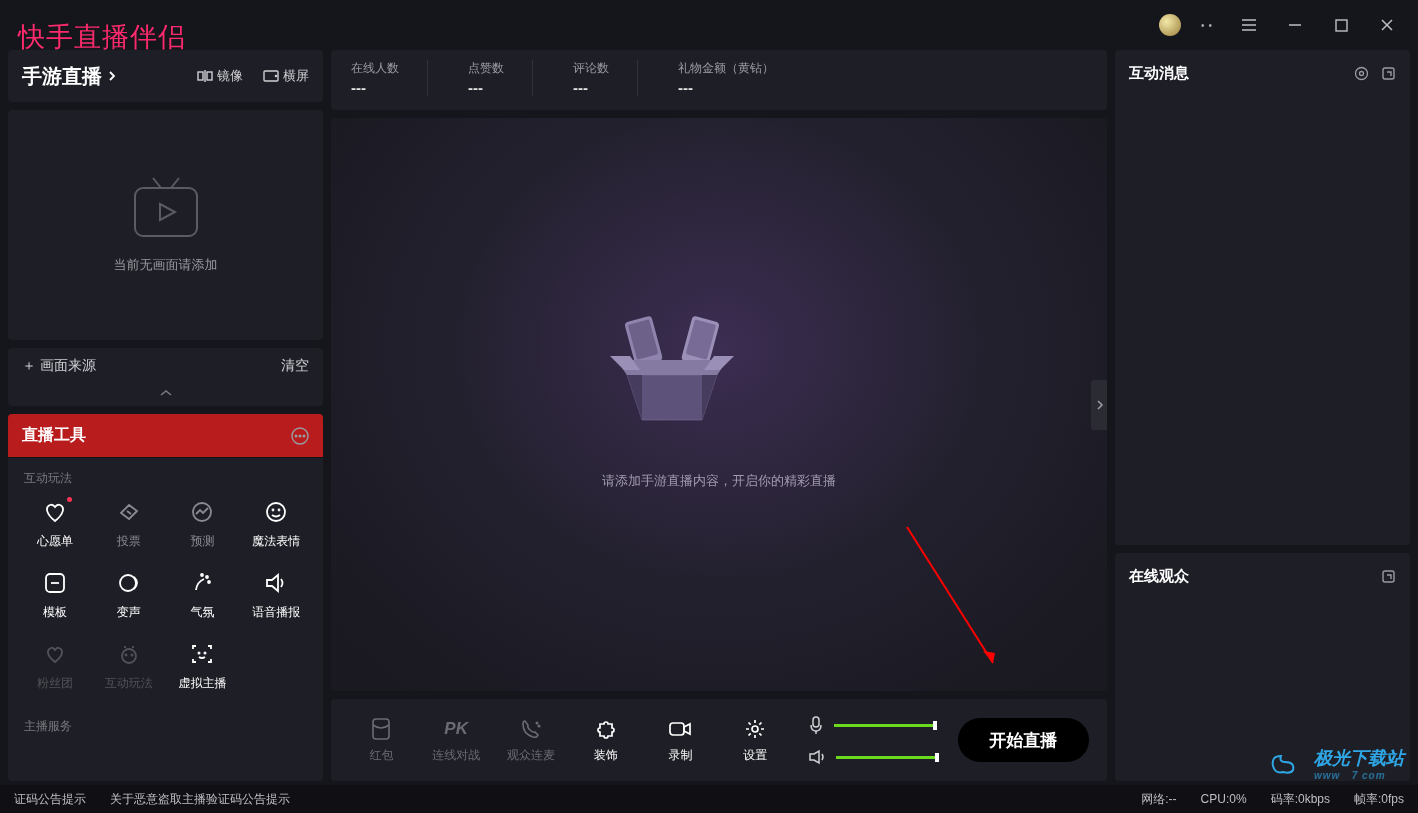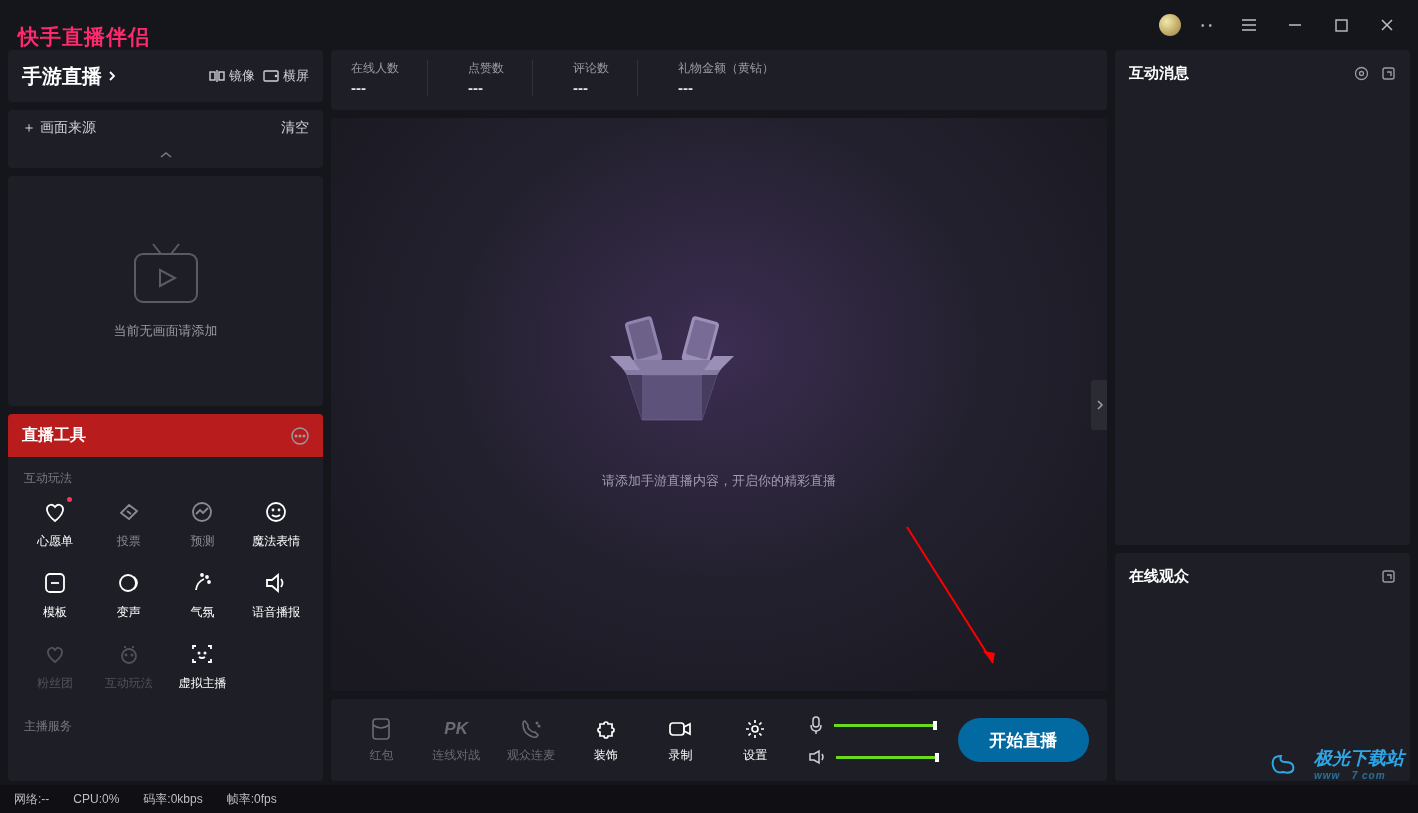--- a/index.html
+++ b/index.html
@@ -1,38 +1,38 @@
 <!DOCTYPE html>
 <html><head>
 <meta charset="utf-8">
 <style>
 * { margin: 0; padding: 0; box-sizing: border-box; font-family: "Microsoft YaHei", "PingFang SC", sans-serif; }
 body { background: #15161b; color: #e5e5e5; width: 1418px; height: 813px; overflow: hidden; display: flex; flex-direction: column; }
 
 
 .titlebar { height: 50px; display: flex; align-items: center; justify-content: space-between; padding: 0 18px; }
-.app-title { color: #ff2a6d; font-size: 21px; font-weight: 700; letter-spacing: 1px; margin-top: 24px; }
+.app-title { color: #ff2a6d; font-size: 27px; font-weight: 400; letter-spacing: 1px; margin-top: 24px; }
 .titlebar-right { display: flex; align-items: center; gap: 20px; }
 .avatar { width: 22px; height: 22px; border-radius: 50%; background: radial-gradient(circle at 35% 35%, #f3e9a8, #9a7d3b); }
 .dots { color: #aaa; font-size: 10px; letter-spacing: 4px; }
 .win-btn { color: #bfbfc4; cursor: pointer; display: inline-flex; width: 26px; justify-content: center; }
 svg { display: block; }
 
 
 .main { display: flex; flex: 1; gap: 8px; padding: 0 8px 4px 8px; min-height: 0; }
 .left-col { width: 315px; display: flex; flex-direction: column; gap: 8px; }
 .center-col { flex: 1; display: flex; flex-direction: column; gap: 8px; min-width: 0; }
 .right-col { width: 295px; display: flex; flex-direction: column; gap: 8px; }
 
 .panel { background: #1e1f26; border-radius: 4px; }
 
 
 .mode-bar { height: 52px; display: flex; align-items: center; justify-content: space-between; padding: 0 14px; }
 .mode-main { color: #fff; font-size: 20px; font-weight: 600; display: flex; align-items: center; gap: 6px; }
-.mode-sub { display: flex; gap: 8px; align-items: flex-start; }
+.mode-sub { display: flex; gap: 20px; align-items: flex-start; }
 .mode-item { color: #cfcfd4; font-size: 13px; display: flex; align-items: center; gap: 4px; }
 
 
 .preview-box { height: 230px; display: flex; flex-direction: column; align-items: center; justify-content: center; gap: 14px; color:#99999f; }
 .monitor-svg { color: #5a5b63; }
 
 
 .source-bar { height: 36px; display: flex; align-items: center; justify-content: space-between; padding: 0 14px; color:#cfcfd4; font-size:14px; }
 .plus { margin-right: 4px; }
 .chev-up { display: flex; justify-content: center; align-items: center; color:#7a7a80; height:18px; }
@@ -65,21 +65,21 @@
 
 
 .control-bar { height: 82px; display: flex; align-items: center; padding: 0 18px; gap: 10px; }
 .ctrl-item { display: flex; flex-direction: column; align-items: center; gap: 6px; width: 68px; color: #6b6b73; cursor:pointer; font-size:12px; }
 .ctrl-item.active { color: #fff; }
 .ctrl-icon { height: 24px; display: flex; align-items: center; justify-content: center; }
 .vol-col { display: flex; flex-direction: column; gap: 14px; margin-left: 10px; flex:0 0 140px; }
 .vol-row { display: flex; align-items: center; gap: 10px; color:#cfcfd4; }
 .vol-bar { width: 100px; height: 3px; background: #6bd91e; position:relative;}
 .vol-bar::after { content:''; position:absolute; right:-3px; top:-3px; width:4px; height:9px; background:#fff;}
-.start-btn { margin-left: auto; background: #0369a1; color: #fff; font-size: 17px; font-weight: 600; width: 138px; height: 44px; border-radius: 22px; display: flex; align-items: center; justify-content: center; cursor: pointer; }
+.start-btn { margin-left: auto; background: #000000; color: #fff; font-size: 17px; font-weight: 600; width: 138px; height: 44px; border-radius: 22px; display: flex; align-items: center; justify-content: center; cursor: pointer; }
 
 
 .right-panel-head { height: 46px; display: flex; align-items: center; justify-content: space-between; padding: 0 14px; color:#fff; font-size:15px; font-weight:600;}
 .right-upper { height: 228px; }
 .right-lower { flex: 1; }
 .head-icons { display:flex; gap:12px; color:#9a9aa1; }
 
 
 .status-bar { height: 28px; background: #0f0f14; display: flex; align-items: center; padding: 0 14px; font-size: 12px; color: #bfbfc4; gap: 22px; justify-content: space-between;}
 .status-left, .status-right { display: flex; gap: 24px; align-items:center;}
@@ -142,40 +142,40 @@
         <div class="mode-item">
           <svg width="16" height="12" viewBox="0 0 16 12" stroke="currentColor" fill="none" stroke-width="1.4">
               <rect x="1" y="1" width="14" height="10" rx="1"></rect>
               <circle cx="13" cy="6" r="0.6" fill="currentColor"></circle>
             </svg>
           <span>横屏</span>
         </div>
       </div>
     </div>
 
-    <div class="panel" style="padding-bottom:4px;">
-      <div class="source-bar">
-        <span><span class="plus">＋</span><span>画面来源</span></span>
-        <span>清空</span>
-      </div>
-      <div class="chev-up">
-          <svg width="14" height="8" viewBox="0 0 14 8" stroke="currentColor" stroke-width="1.6" fill="none">
-            <polyline points="2,6 7,2 12,6"></polyline>
-          </svg>
-        </div>
-    </div>
-
     <div class="panel preview-box">
       <svg class="monitor-svg" width="78" height="66" viewBox="0 0 78 66" stroke="currentColor" fill="none" stroke-width="2">
         <line x1="26" y1="2" x2="34" y2="12"></line>
           <line x1="52" y1="2" x2="44" y2="12"></line>
         <rect x="8" y="12" width="62" height="48" rx="8"></rect>
         <polygon points="33,28 33,44 48,36"></polygon>
       </svg>
       <div style="font-size:13px;">当前无画面请添加</div>
+    </div>
+
+    <div class="panel" style="padding-bottom:4px;">
+      <div class="source-bar">
+        <span><span class="plus">＋</span><span>画面来源</span></span>
+        <span>清空</span>
+      </div>
+      <div class="chev-up">
+          <svg width="14" height="8" viewBox="0 0 14 8" stroke="currentColor" stroke-width="1.6" fill="none">
+            <polyline points="2,6 7,2 12,6"></polyline>
+          </svg>
+        </div>
     </div>
 
     <div class="panel tools-panel">
       <div class="tools-header">
         <span class="tools-title">直播工具</span>
         <span style="color:#9a9aa1;">
             <svg width="18" height="18" viewBox="0 0 18 18" stroke="currentColor" fill="none" stroke-width="1.4">
               <circle cx="9" cy="9" r="8"></circle>
               <circle cx="5" cy="9" r="0.8" fill="currentColor"></circle>
               <circle cx="9" cy="9" r="0.8" fill="currentColor"></circle>
@@ -455,20 +455,24 @@
                 <polyline points="6,6 10,6 10,10"></polyline>
               </svg>
             </span>
           </span>
       </div>
     </div>
   </div>
 </div>
 
 <div class="status-bar">
+  <div class="status-left">
+    <span>证码公告提示</span>
+    <span>关于恶意盗取主播验证码公告提示</span>
+  </div>
   <div class="status-right">
     <span>网络:--</span>
     <span>CPU:0%</span>
     <span>码率:0kbps</span>
     <span>帧率:0fps</span>
   </div>
 </div>
 
 <div class="watermark">
   <svg width="28" height="24" viewBox="0 0 28 24">

